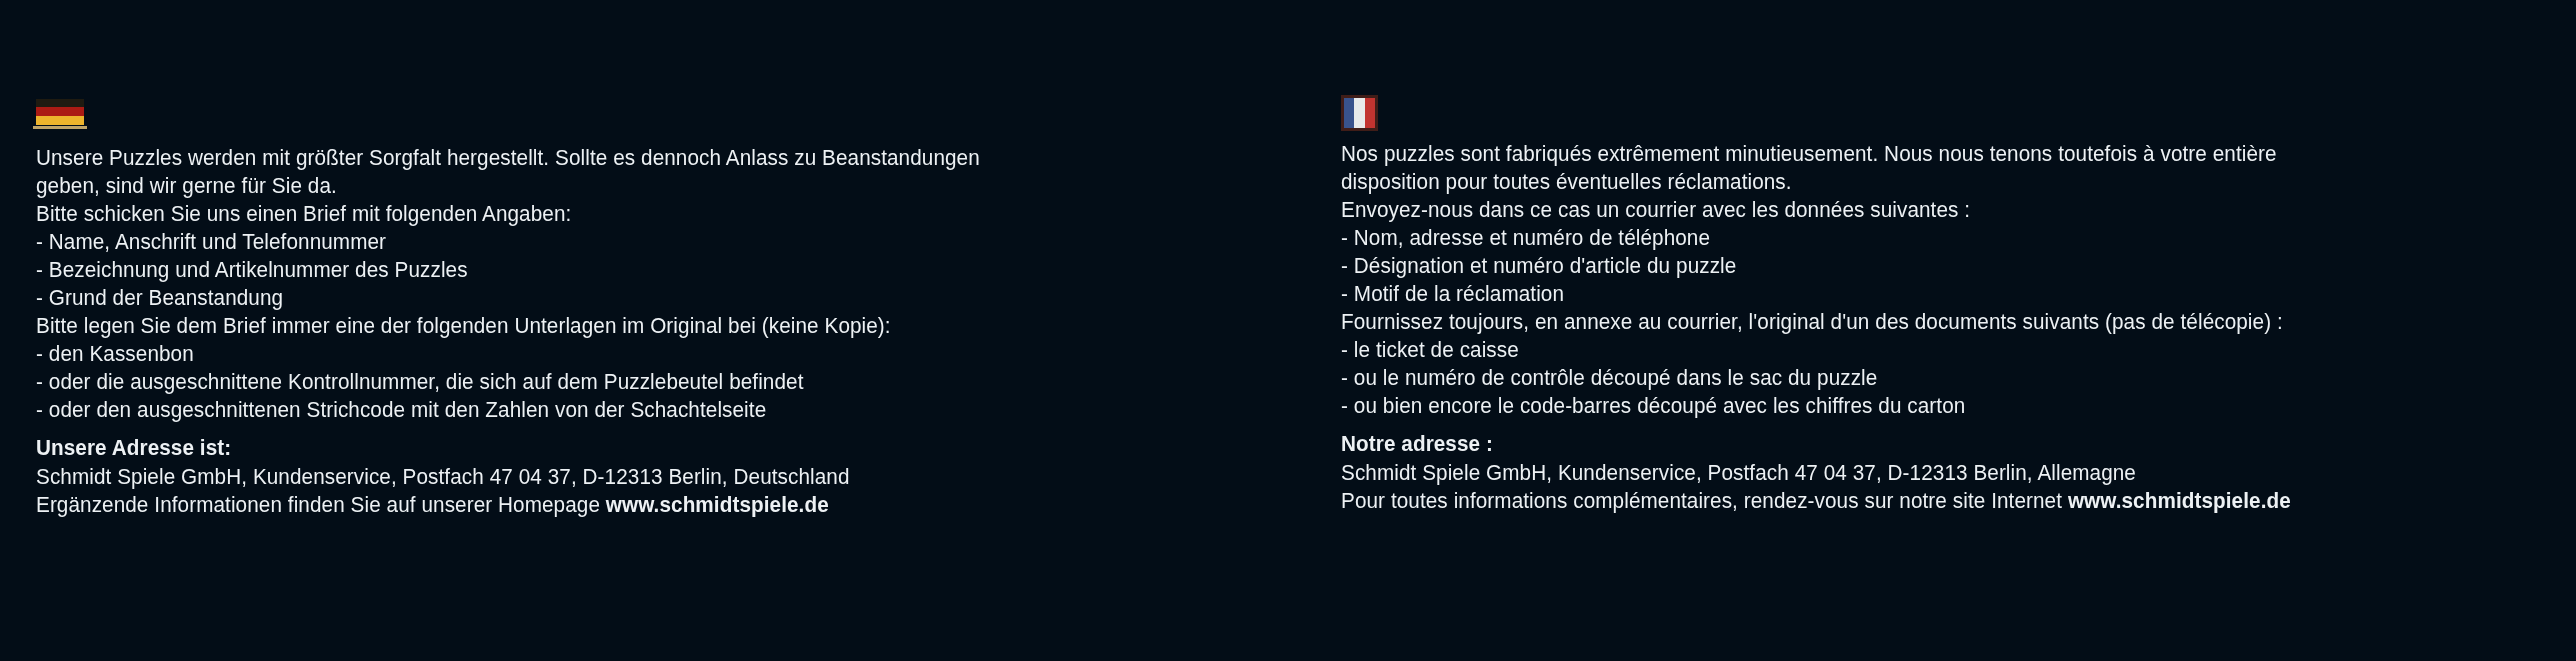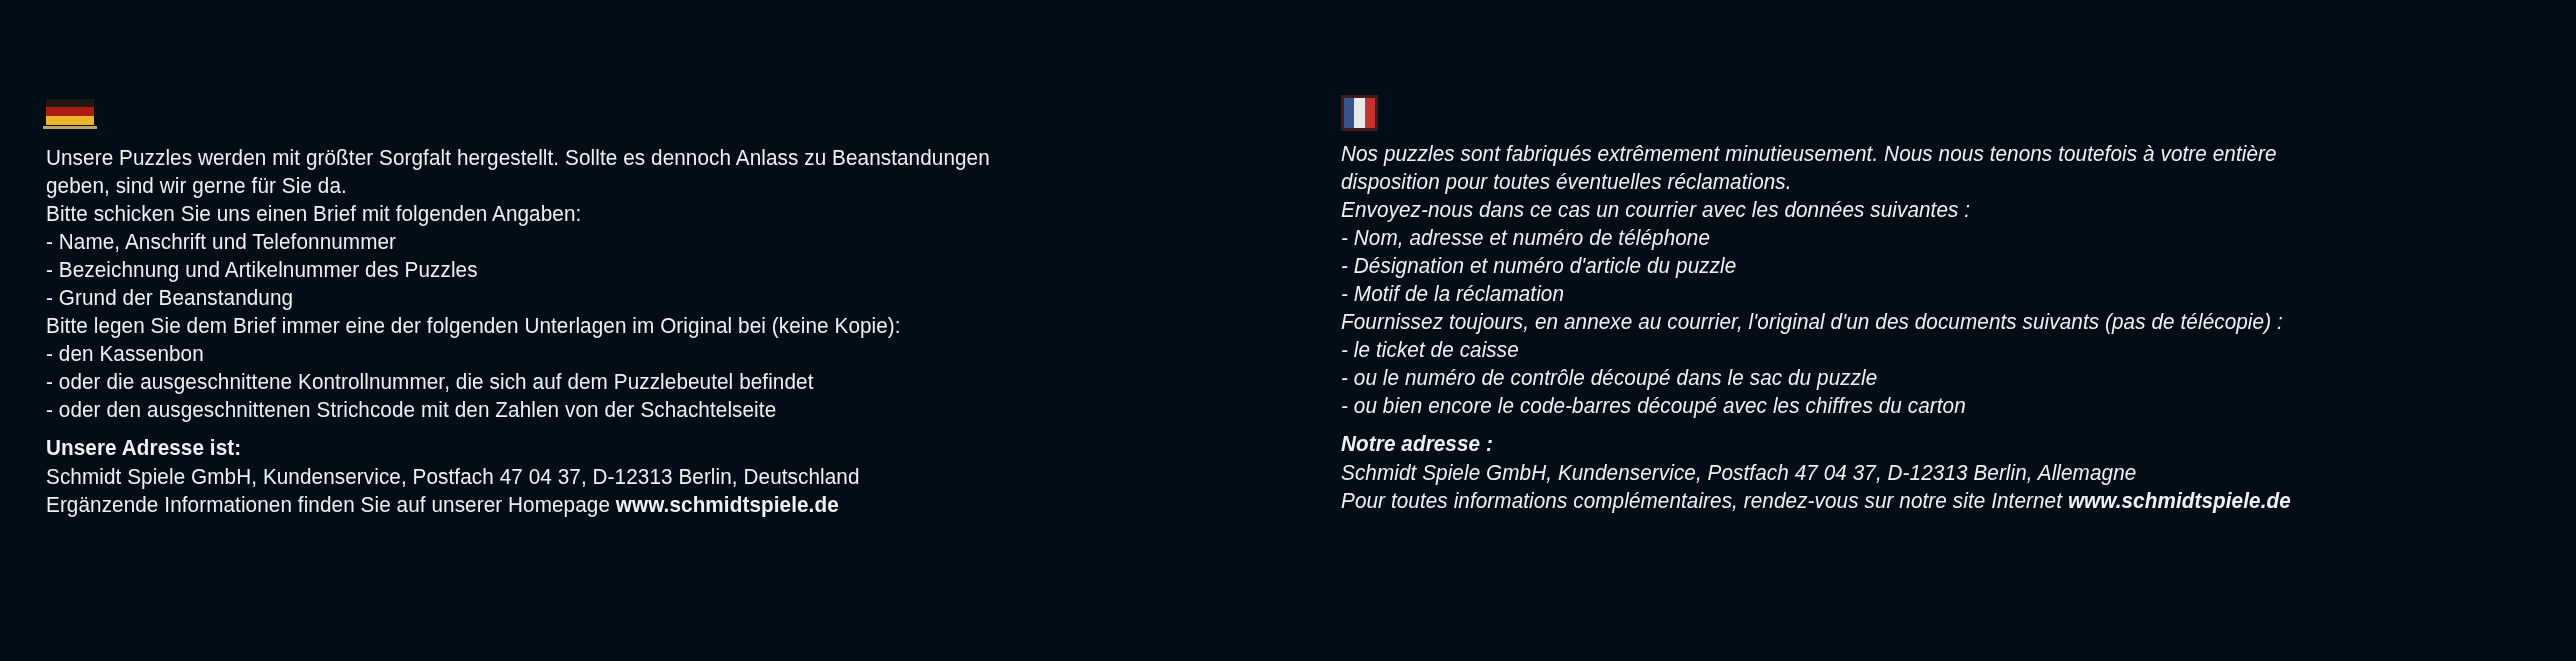--- a/index.html
+++ b/index.html
@@ -19,22 +19,22 @@
   }
   .col {
     position: absolute;
     top: 93px;
     color: #edf1f4;
     font-size: 22px;
     line-height: 28px;
     letter-spacing: 0.1px;
     white-space: nowrap;
   }
-  .col-de { left: 46px;  width: 1240px; }
-  .col-fr { left: 1341px; width: 1224px; font-style: italic; }
+  .col-de { left: 36px;  width: 1240px; }
+  .col-fr { left: 1341px; width: 1224px; }
   .col p {
     margin: 0;
     transform: scaleX(0.94);
     transform-origin: left center;
   }
   .bold { font-weight: bold; }
   .address-heading { margin-top: 10px !important; margin-bottom: 1.7px !important; }
   .flag-row { height: 45px; }
 
   

